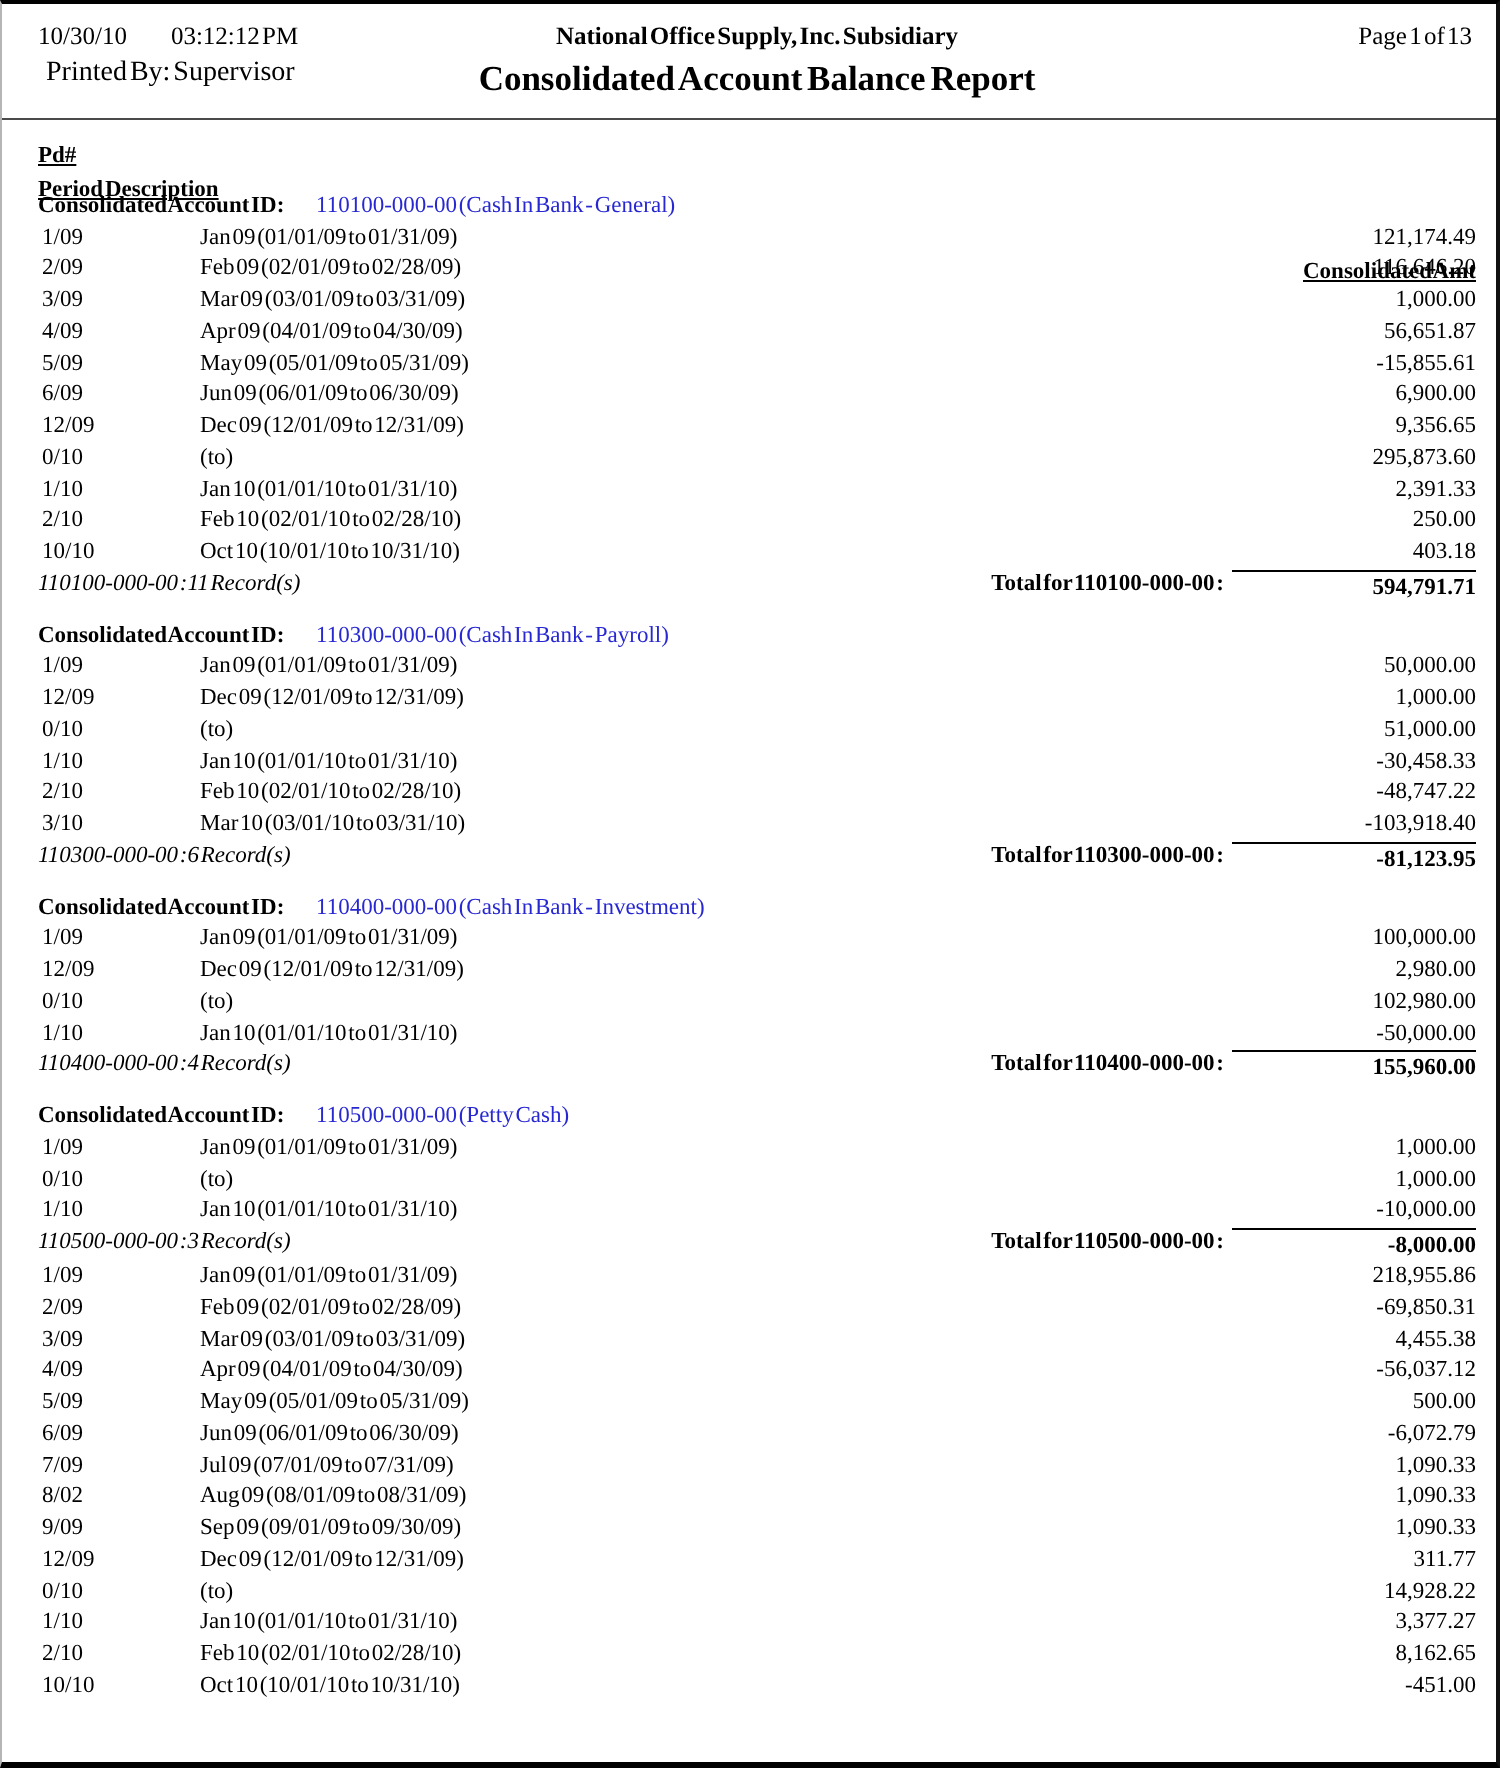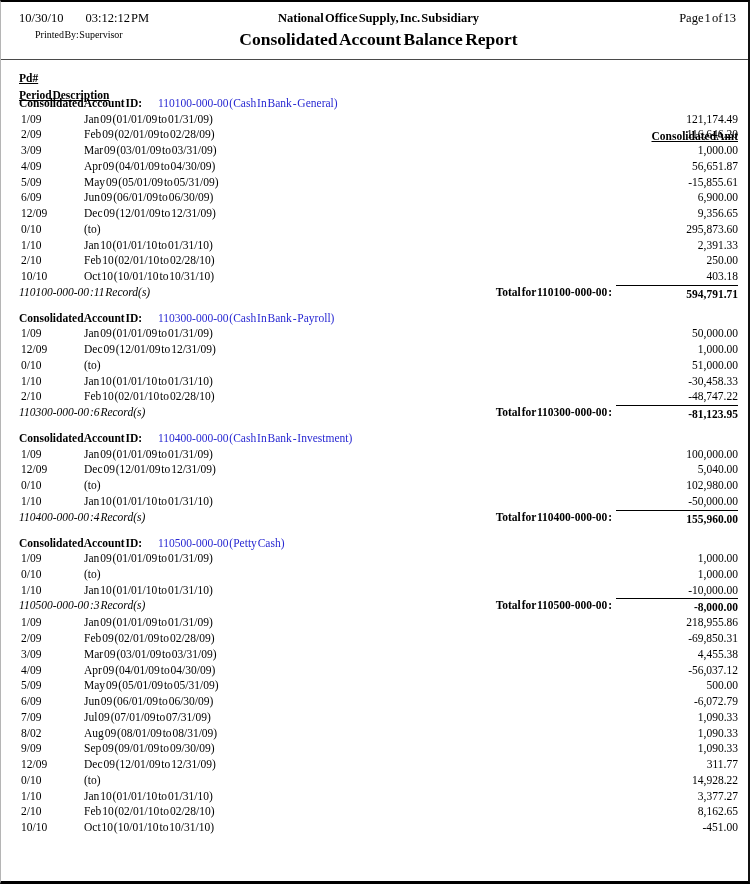--- a/index.html
+++ b/index.html
@@ -22,21 +22,21 @@
   }
 
   
   .hdr-row1 { position: relative; height: 17px; font-size: 12.5px; line-height: 17px; }
   .hdr-left { position: absolute; left: 0; top: 0; }
   .hdr-time { margin-left: 22px; }
   .hdr-center { text-align: center; font-weight: bold; }
   .hdr-right { position: absolute; right: 2px; top: 0; }
 
   .hdr-row2 { position: relative; height: 24px; }
-  .printed-by { position: absolute; left: 16px; top: 2px; font-size: 10px; }
+  .printed-by { position: absolute; left: 4px; top: 2px; font-size: 14px; }
   .report-title { text-align: center; font-weight: bold; font-size: 17.5px; line-height: 24px; }
 
   .divider {
     border: none;
     border-top: 1px solid #4a4a4a;
     margin: 8px -11px 0 -19px;
   }
 
   
   .col-headers {
@@ -51,21 +51,21 @@
   .col-headers span { text-decoration: underline; }
   .col-pd { width: 67px; }
   .col-desc { flex: 1; }
   .col-amt { text-align: right; margin-top: 24px; }
 
   
   .section-header { margin-top: 8px; height: 16.5px; line-height: 16.5px; font-size: 11.5px; }
   .acct-label { display: inline-block; width: 139px; font-weight: bold; }
   .acct-link { color: var(--link-color, #2828d2); cursor: pointer; }
 
-  .row { display: flex; height: 15.75px; line-height: 15.75px; font-size: 11.5px; }
+  .row { display: flex; height: 15.75px; line-height: 15.75px; font-size: 11.5px; gap: 16px; }
   .row .pd { width: 65px; padding-left: 2px; }
   .row .desc { flex: 1; }
   .row .amt { text-align: right; }
 
   .section-footer { display: flex; height: 17px; line-height: 15px; font-size: 11.5px; align-items: flex-start; }
   .records { flex: 1; font-style: italic; }
   .total-label { font-weight: bold; padding-right: 4px; }
   .total-amt {
     width: 122px;
     font-weight: bold;
@@ -210,20 +210,25 @@
     <span class="desc">Jan 10 (01/01/10 to 01/31/10)</span>
     <span class="amt">-30,458.33</span>
   </div>
 
   <div class="row">
     <span class="pd">2/10</span>
     <span class="desc">Feb 10 (02/01/10 to 02/28/10)</span>
     <span class="amt">-48,747.22</span>
   </div>
 
+  <div class="row">
+    <span class="pd">3/10</span>
+    <span class="desc">Mar 10 (03/01/10 to 03/31/10)</span>
+    <span class="amt">-103,918.40</span>
+  </div>
 </div>
     <div class="section-footer">
       <span class="records">110300-000-00 :6 Record(s)</span>
       <span class="total-label">Total for 110300-000-00 :</span>
       <span class="total-amt">-81,123.95</span>
     </div>
   </div>
 
   <div class="section">
     <div class="section-header">
@@ -232,21 +237,21 @@
     <div>
   <div class="row">
     <span class="pd">1/09</span>
     <span class="desc">Jan 09 (01/01/09 to 01/31/09)</span>
     <span class="amt">100,000.00</span>
   </div>
 
   <div class="row">
     <span class="pd">12/09</span>
     <span class="desc">Dec 09 (12/01/09 to 12/31/09)</span>
-    <span class="amt">5,040.00</span>
+    <span class="amt">2,980.00</span>
   </div>
 
   <div class="row">
     <span class="pd">0/10</span>
     <span class="desc">(to)</span>
     <span class="amt">102,980.00</span>
   </div>
 
   <div class="row">
     <span class="pd">1/10</span>

